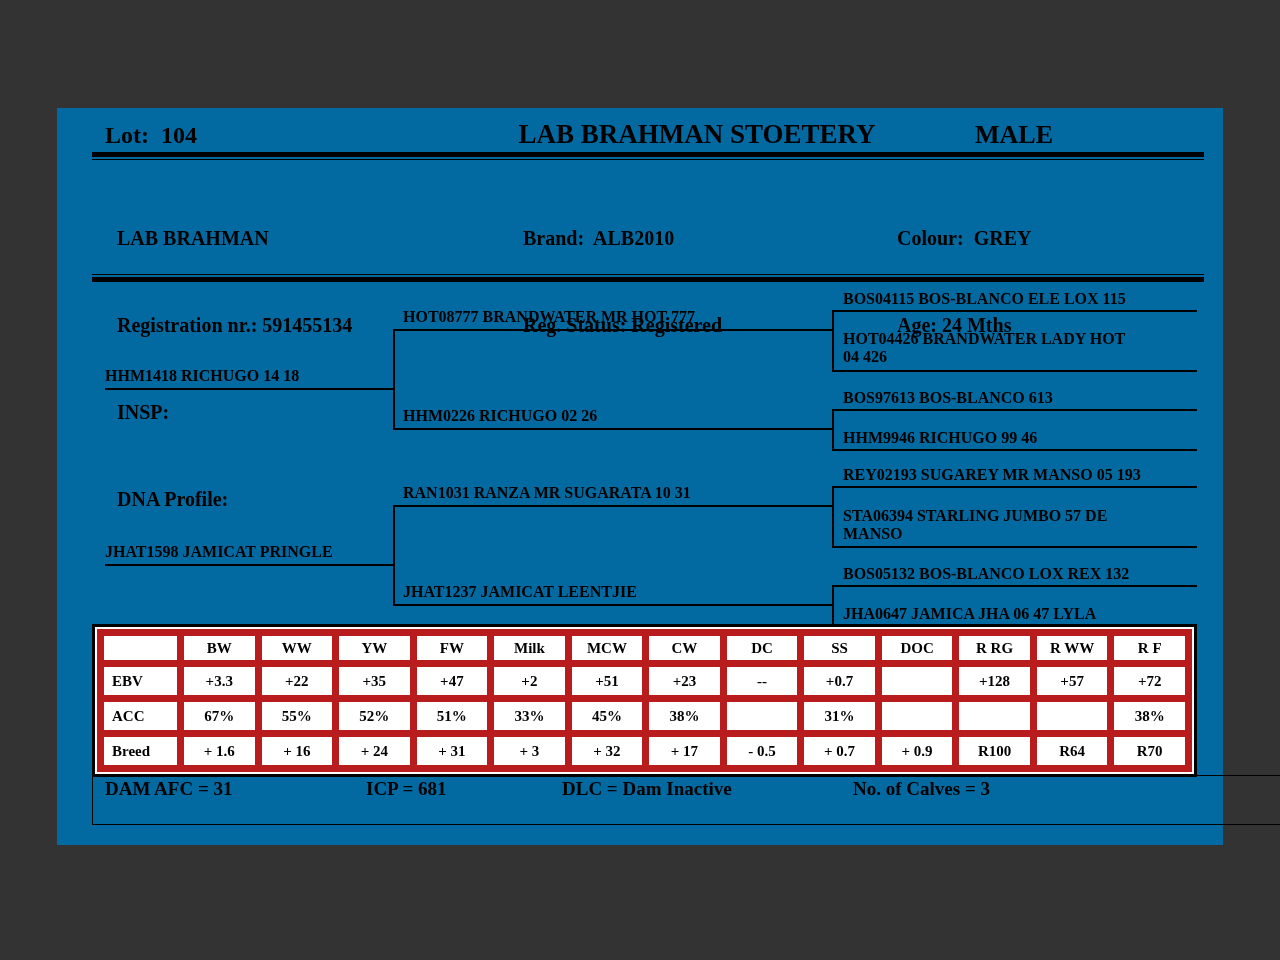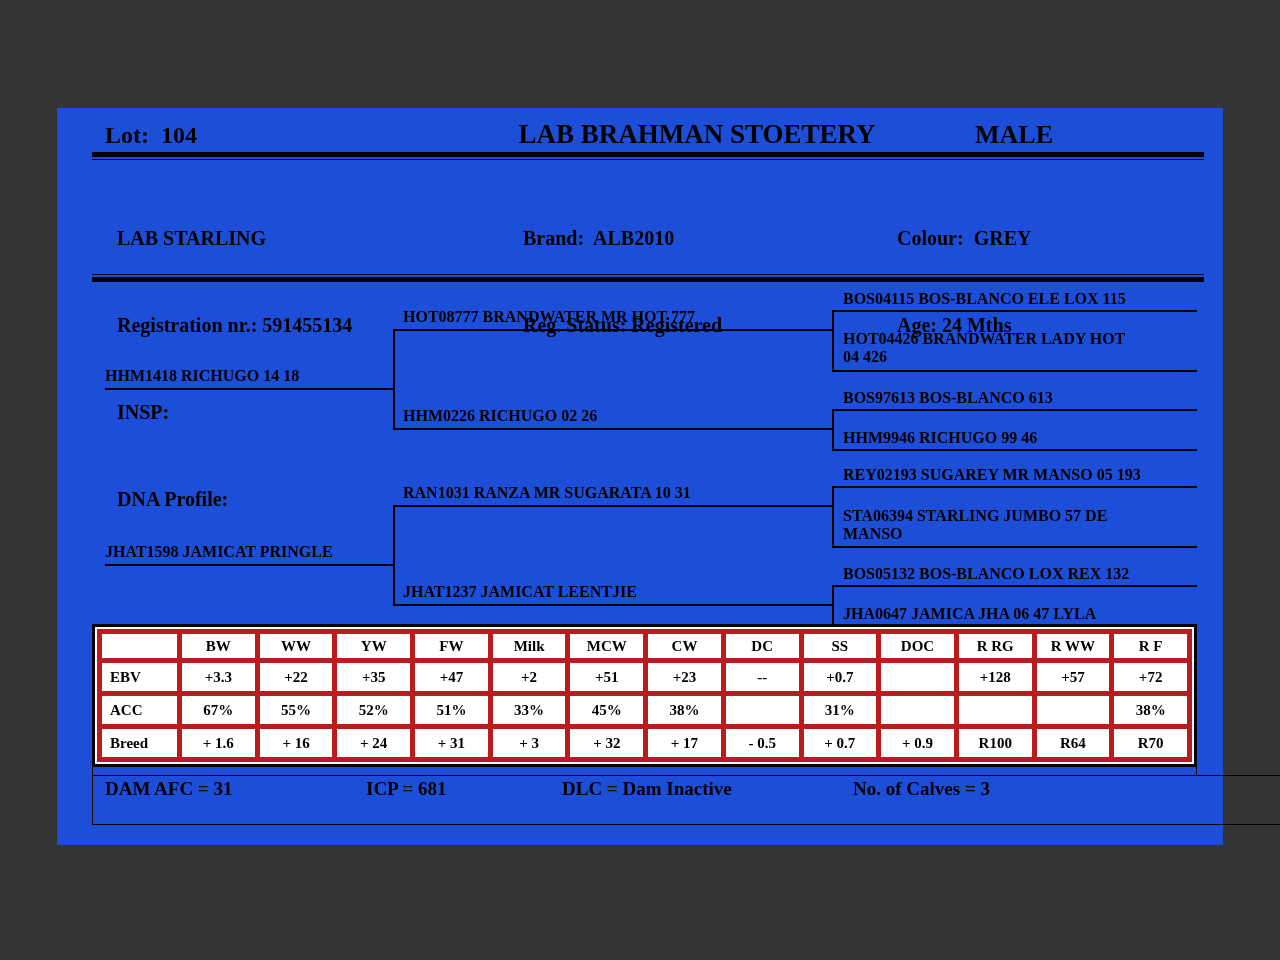--- a/index.html
+++ b/index.html
@@ -7,21 +7,21 @@
     width:1280px; height:960px;
     background:#333333;
     position:relative;
     font-family:"Liberation Serif","DejaVu Serif",serif;
     font-weight:bold;
     color:#000;
   }
   .page {
     position:absolute; left:57px; top:108px;
     width:1166px; height:737px;
-    background:#1d4ed8;
+    background:#0369a1;
   }
   .txt { position:absolute; white-space:pre; }
   .wrap { position:absolute; white-space:normal; line-height:18px; }
   .hline { position:absolute; background:#000; height:2px; }
   .vline { position:absolute; background:#000; width:2px; }
   .sep-a { position:absolute; left:35px; width:1112px; height:2px;
            border-top:5px solid #000; border-bottom:1px solid #000; }
   .sep-b { position:absolute; left:35px; width:1112px; height:2px;
            border-top:1px solid #000; border-bottom:5px solid #000; }
   .lot   { font-size:24px; }
@@ -29,21 +29,21 @@
   .male  { font-size:26px; }
   .info  { position:absolute; font-size:20px; line-height:29px; white-space:pre; }
   .info div { white-space:pre; }
   .ped   { font-size:16px; }
   .table-wrap {
     position:absolute; left:35px; top:516px; width:1105px;
     border:3px solid #000; padding:2px; box-sizing:border-box; background:#fff;
   }
   table { width:100%; border-collapse:collapse; table-layout:fixed; }
   th, td {
-    border:5px solid #b91c1c; font-size:15px; text-align:center;
+    border:7px solid #b91c1c; font-size:15px; text-align:center;
     font-weight:bold; font-family:inherit; padding:0 2px; overflow:hidden;
   }
   thead th { height:24px; }
   tbody td { height:28px; }
   td.rowlabel { text-align:left; padding-left:8px; }
   .rails {
     position:absolute; left:35px; top:646px; width:1105px; height:21px;
     border-left:1px solid #000; border-right:1px solid #000; box-sizing:border-box;
   }
   .dam-box {
@@ -57,21 +57,21 @@
 
 <div class="page">
 
   <div class="txt lot" style="left:48px; top:14px;">Lot:  104</div>
   <div class="txt title" style="left:380px; top:11px; width:520px;">LAB BRAHMAN STOETERY</div>
   <div class="txt male" style="left:918px; top:12px;">MALE</div>
 
   <div class="sep-a" style="top:44px;"></div>
 
   <div class="info" style="left:60px; top:58px;">
-    <div>LAB STARLING</div>
+    <div>LAB BRAHMAN</div>
     <div>Registration nr.: 591455134</div>
     <div>INSP:</div>
     <div>DNA Profile:</div>
   </div>
   <div class="info" style="left:466px; top:58px;">
     <div>Brand:  ALB2010</div>
     <div>Reg. Status: Registered</div>
   </div>
   <div class="info" style="left:840px; top:58px;">
     <div>Colour:  GREY</div>

